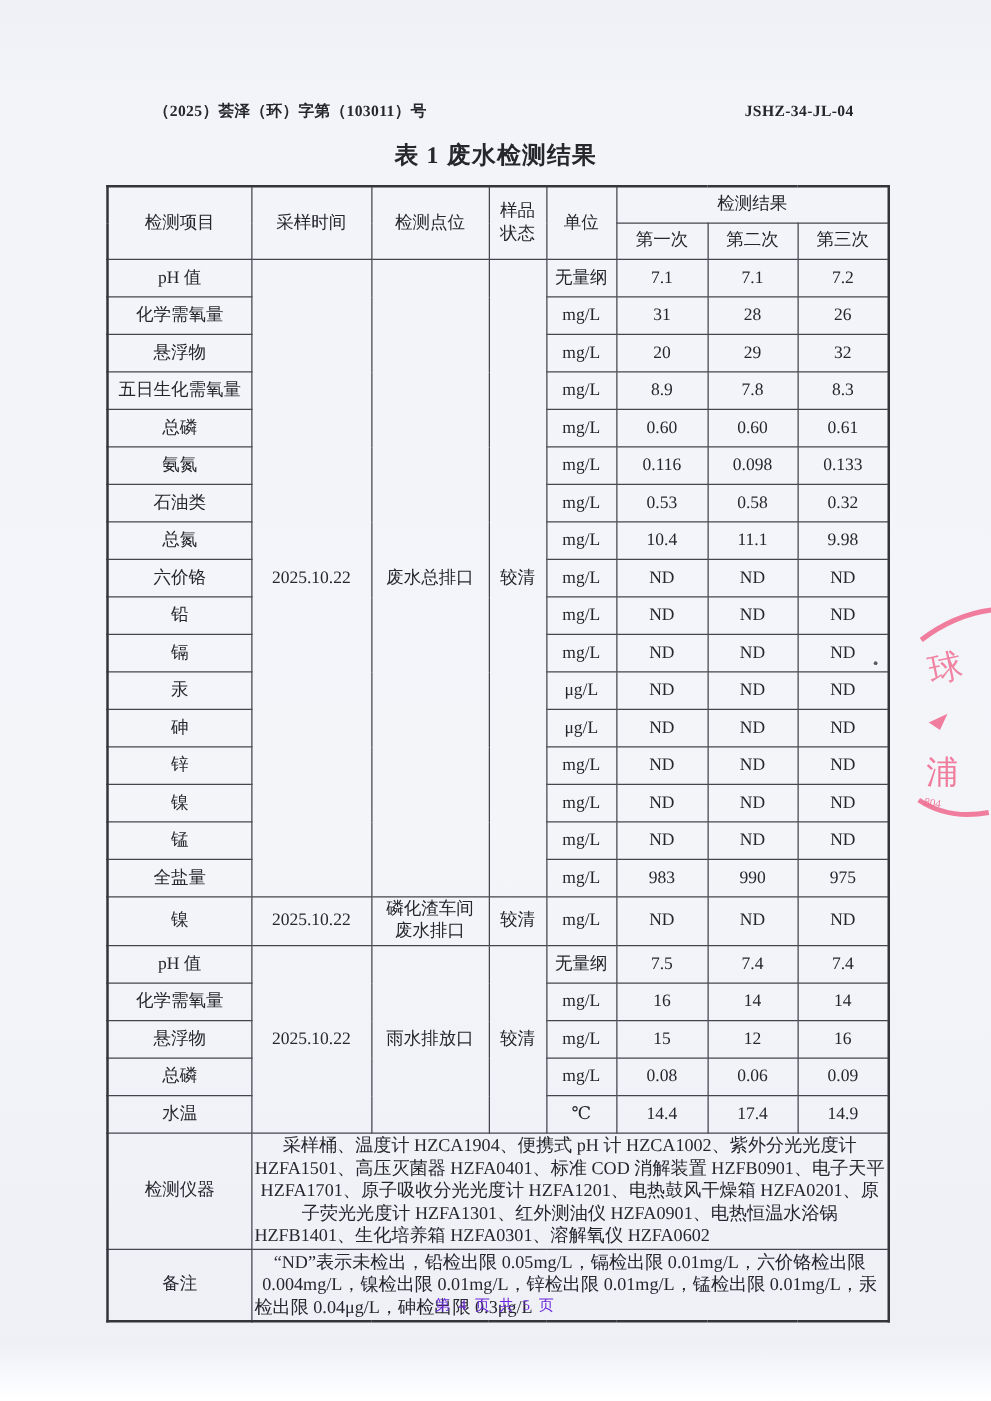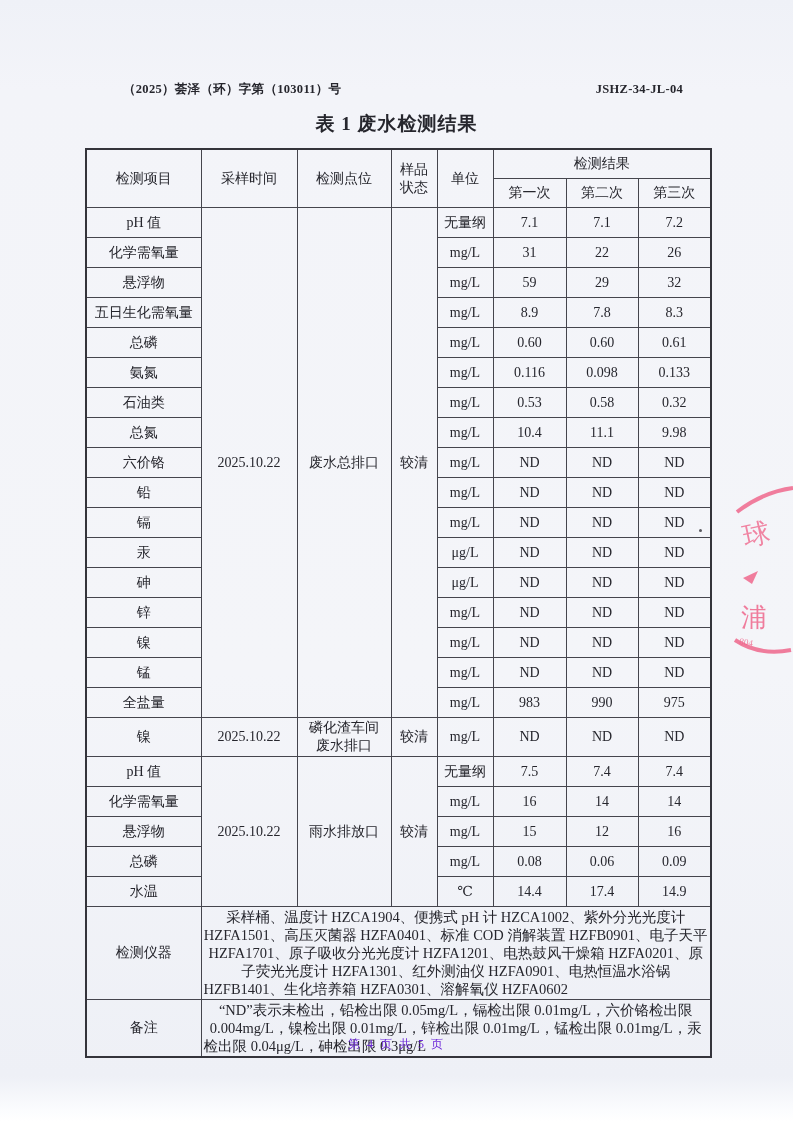--- a/index.html
+++ b/index.html
@@ -99,27 +99,27 @@
         <td rowspan="17">较清</td>
         <td>无量纲</td>
         <td>7.1</td>
         <td>7.1</td>
         <td>7.2</td>
       </tr>
       <tr>
         <td>化学需氧量</td>
         <td>mg/L</td>
         <td>31</td>
-        <td>22</td>
+        <td>28</td>
         <td>26</td>
       </tr>
       <tr>
         <td>悬浮物</td>
         <td>mg/L</td>
-        <td>59</td>
+        <td>20</td>
         <td>29</td>
         <td>32</td>
       </tr>
       <tr>
         <td>五日生化需氧量</td>
         <td>mg/L</td>
         <td>8.9</td>
         <td>7.8</td>
         <td>8.3</td>
       </tr>

